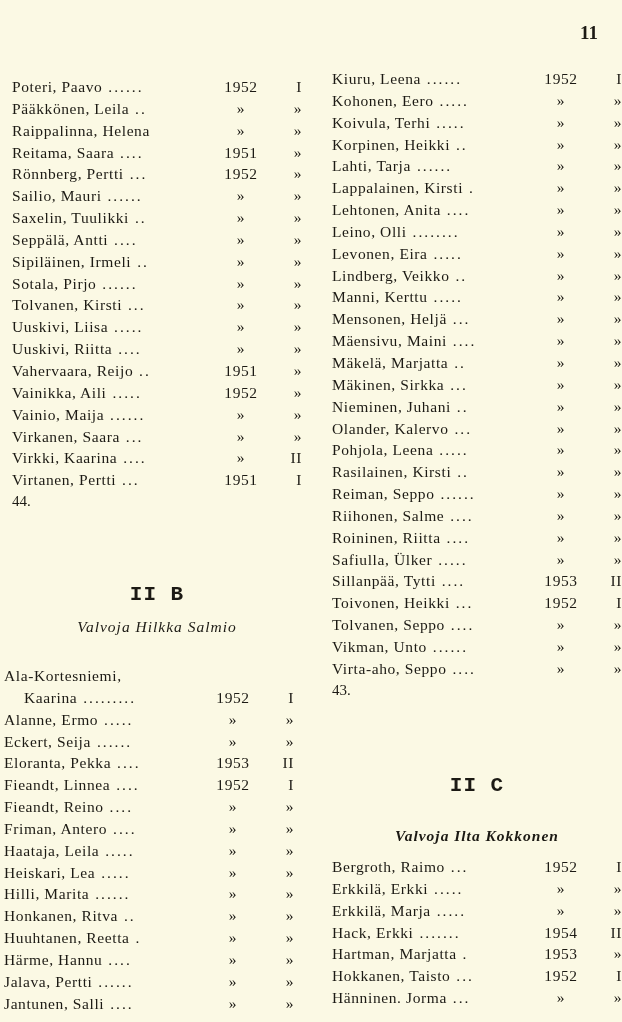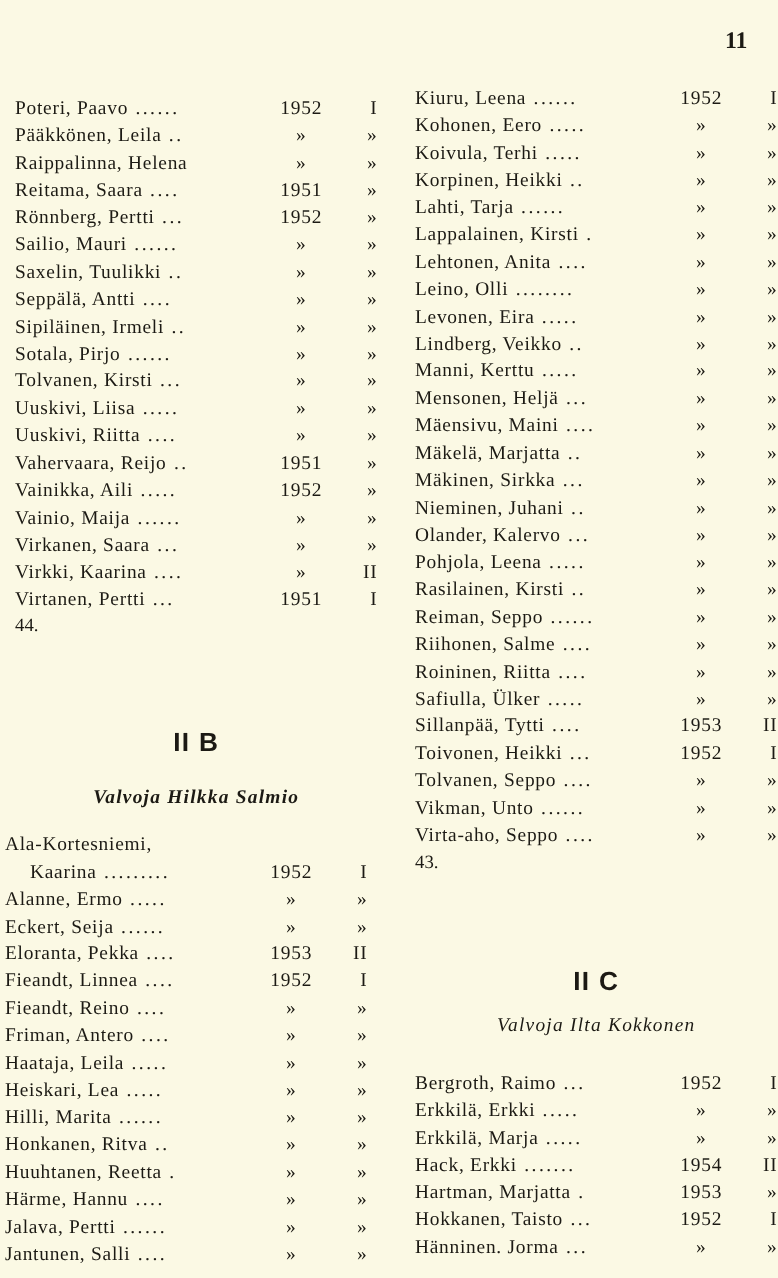--- a/index.html
+++ b/index.html
@@ -28,21 +28,21 @@
   .row .dots { letter-spacing:2px; }
   .row .year { position:absolute; right:36px; width:50px; text-align:center; }
   .row .cls { position:absolute; right:0; width:28px; text-align:right; }
   .row.indent .name { left:20px; }
   .total {
     height:21.85px; line-height:21.85px; font-size:15px;
     font-family:"Liberation Serif",serif;
   }
   .section-heading {
     text-align:center; font-weight:bold; font-size:21px;
-    font-family:Liberation Sans, sans-serif; letter-spacing:1px;
+    font-family:Liberation Mono, monospace; letter-spacing:1px;
   }
   .section-sub {
     text-align:center; font-style:italic; font-size:15.5px;
     font-family:"Liberation Serif",serif; letter-spacing:1px;
   }
   .block { position:absolute; width:290px; }
 </style>
 </head>
 <body>
 
@@ -144,21 +144,21 @@
         <span class="name"><span>Virtanen, Pertti</span><span class="dots"> ...</span></span>
         <span class="year">1951</span>
         <span class="cls">I</span>
       </div>
     </div>
   <div class="total">44.</div>
 </div>
 
 <div class="block" style="left:12px; top:583px;">
   <div class="section-heading">II B</div>
-  <div class="section-sub" style="margin-top:22px;font-weight:bold;">Valvoja Hilkka Salmio</div>
+  <div class="section-sub" style="margin-top:12px;">Valvoja Hilkka Salmio</div>
 </div>
 
 <div class="col" style="left:4px; top:665px;">
   <div class="row">
     <span class="name">Ala-Kortesniemi,</span>
   </div>
   <div id="iib-list">
       <div class="row indent">
         <span class="name"><span>Kaarina</span><span class="dots"> .........</span></span>
         <span class="year">1952</span>
@@ -378,21 +378,21 @@
         <span class="name"><span>Virta-aho, Seppo</span><span class="dots"> ....</span></span>
         <span class="year">»</span>
         <span class="cls">»</span>
       </div>
     </div>
   <div class="total">43.</div>
 </div>
 
 <div class="block" style="left:332px; top:774px;">
   <div class="section-heading">II C</div>
-  <div class="section-sub" style="margin-top:14px;">Valvoja Ilta Kokkonen</div>
+  <div class="section-sub" style="margin-top:30px;font-weight:bold;">Valvoja Ilta Kokkonen</div>
 </div>
 
 <div class="col" style="left:332px; top:856px;">
   <div id="iic-list">
       <div class="row">
         <span class="name"><span>Bergroth, Raimo</span><span class="dots"> ...</span></span>
         <span class="year">1952</span>
         <span class="cls">I</span>
       </div>
       <div class="row">

